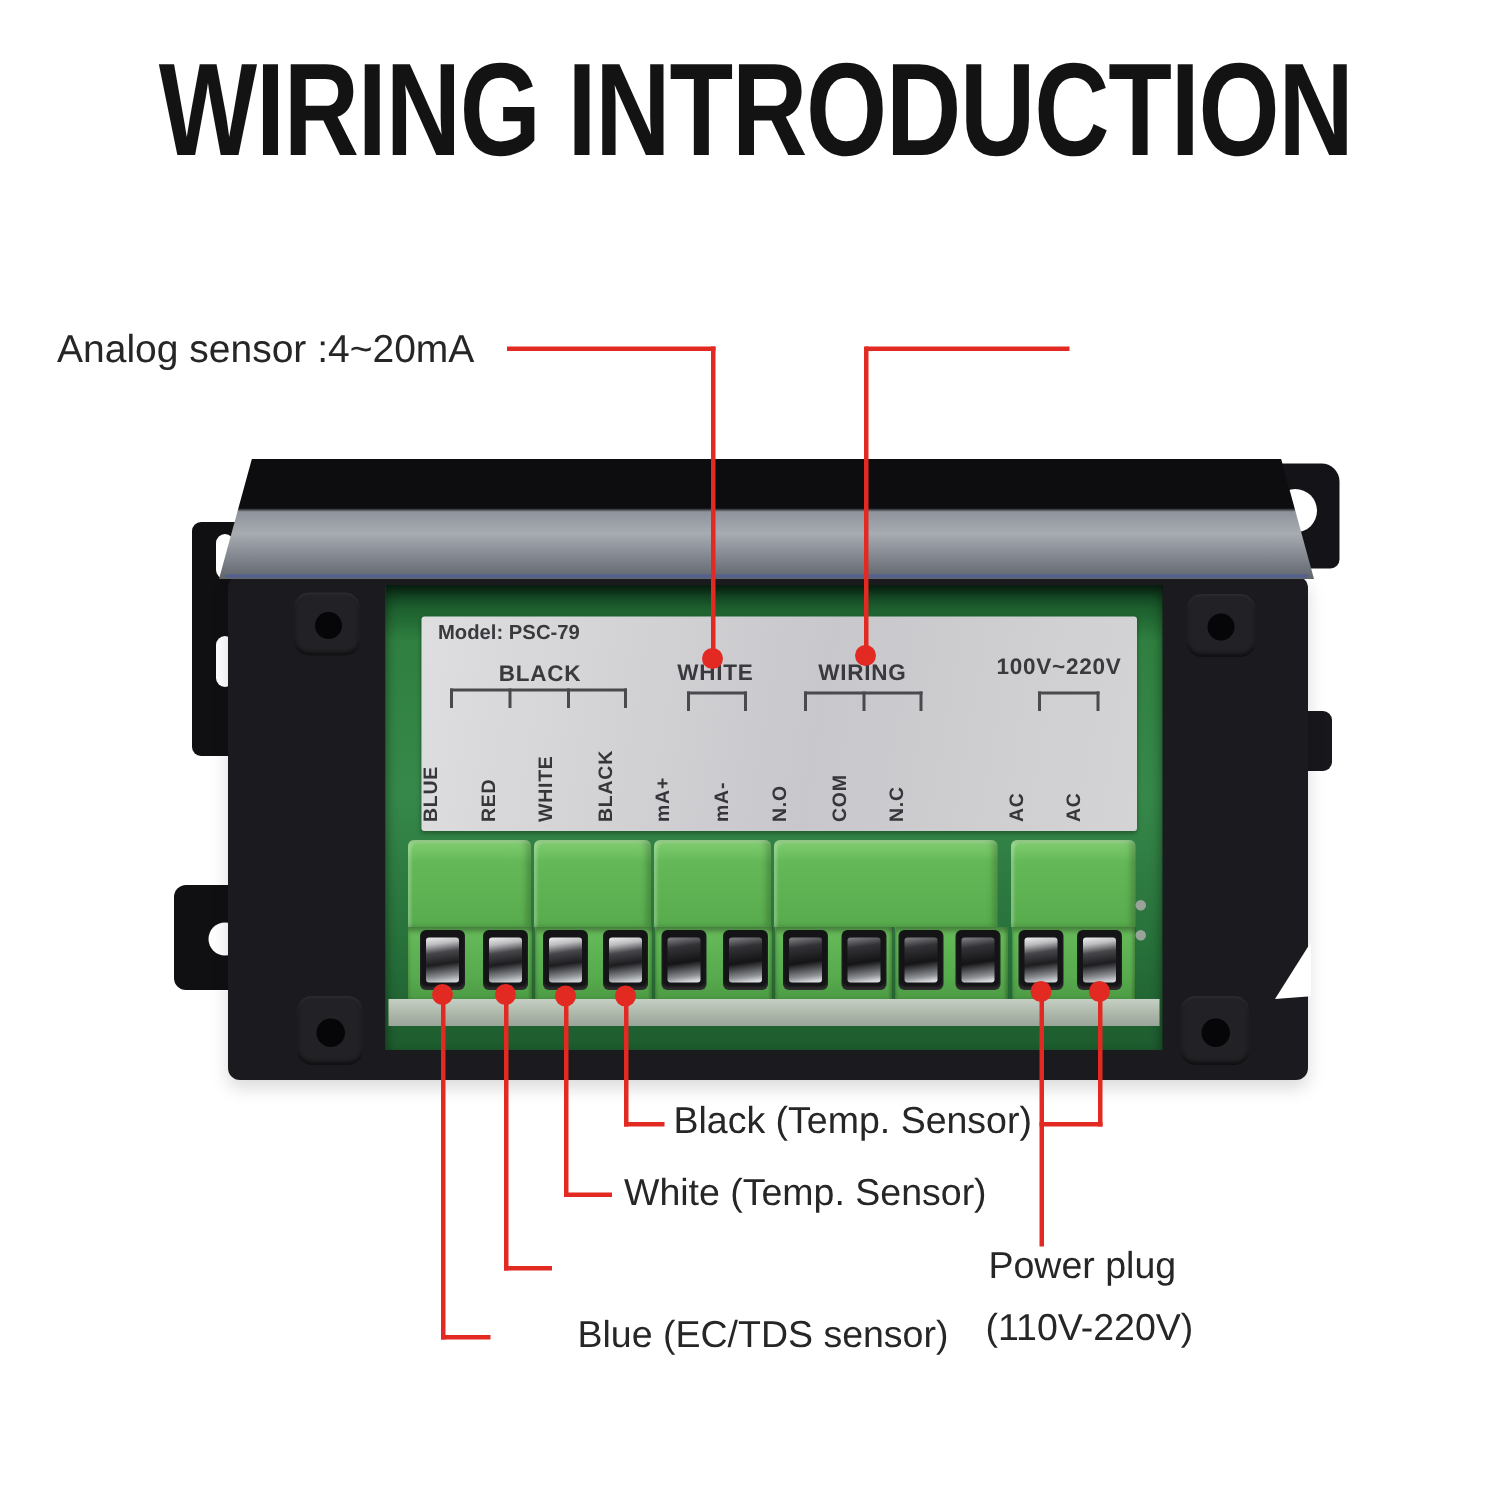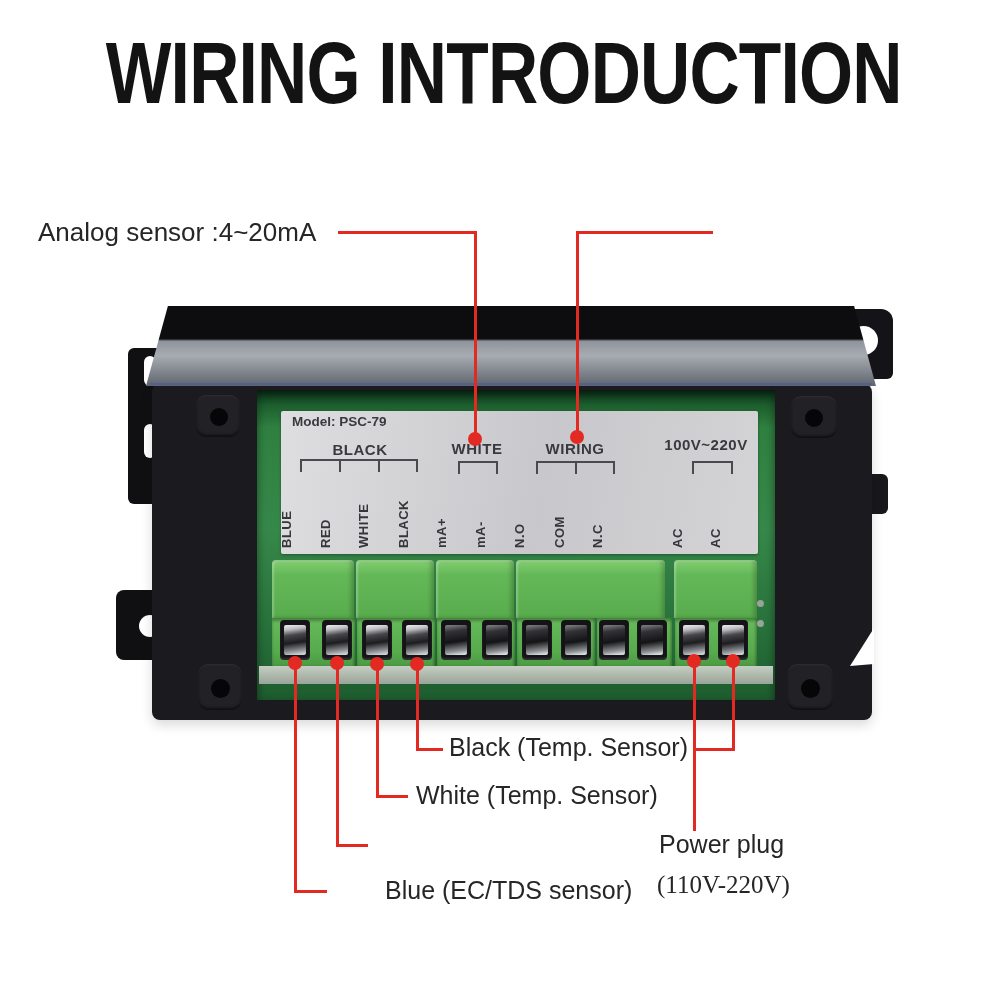--- a/index.html
+++ b/index.html
@@ -223,15 +223,15 @@
 
   <div class="rl" style="left:693px;top:658px;width:3px;height:173px;"></div>
   <div class="rl" style="left:732px;top:658px;width:3px;height:93px;"></div>
   <div class="rl" style="left:693px;top:748px;width:42px;height:3px;"></div>
 
   <div class="callout" style="left:38px;top:217px;font-size:26px;">Analog sensor :4~20mA</div>
   <div class="callout" style="left:416px;top:781px;">White (Temp. Sensor)</div>
   <div class="callout" style="left:449px;top:733px;">Black (Temp. Sensor)</div>
   <div class="callout" style="left:341px;top:876px;margin-left:44px;">Blue (EC/TDS sensor)</div>
   <div class="callout" style="left:659px;top:830px;">Power plug</div>
-  <div class="callout" style="left:657px;top:871px;font-family:Liberation Serif, serif;">(110V-220V)</div>
+  <div class="callout" style="left:657px;top:871px;">(110V-220V)</div>
 
 </div>
 
 </body></html>

